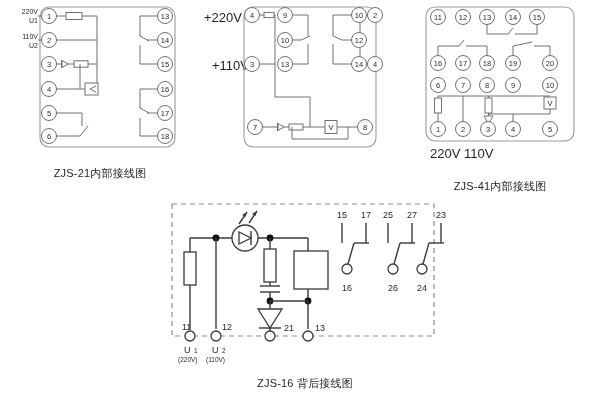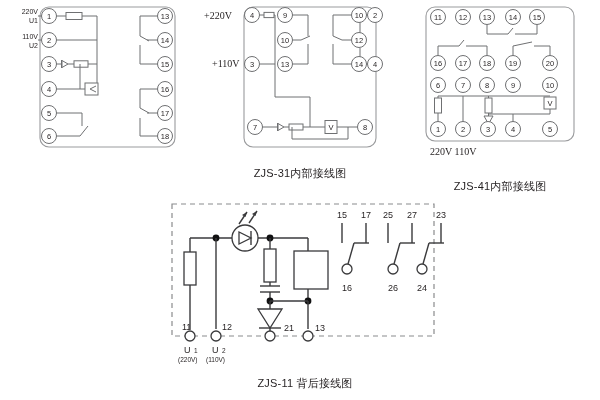--- a/index.html
+++ b/index.html
@@ -13,21 +13,21 @@
   .caption{
     position:absolute;text-align:center;font-size:11px;color:#231f20;
     white-space:nowrap;letter-spacing:.2px;
   }
   .sidelabel{
     position:absolute;font-size:7px;line-height:8.5px;color:#231f20;
     text-align:center;white-space:nowrap;
   }
   .sidelabel.left{text-align:right;}
   .voltrow{
-    position:absolute;font-size:10px;color:#231f20;white-space:nowrap;font-family:Liberation Serif, serif;
+    position:absolute;font-size:13px;color:#231f20;white-space:nowrap;
   }
   svg{display:block;overflow:visible;}
   .term{font-size:7.5px;fill:#231f20;text-anchor:middle;dominant-baseline:central;font-family:"Liberation Sans",sans-serif;}
   .pin{font-size:9px;fill:#231f20;text-anchor:middle;dominant-baseline:central;font-family:"Liberation Sans",sans-serif;}
   .sub{font-size:6.5px;fill:#231f20;text-anchor:middle;font-family:"Liberation Sans",sans-serif;}
   .wire{stroke:#6f7072;stroke-width:1;fill:none;}
   .wire-dark{stroke:#3a3a3c;stroke-width:1.4;fill:none;}
   .circle-t{stroke:#6f7072;stroke-width:1;fill:#ffffff;}
   .box-outline{stroke:#9a9b9d;stroke-width:1.1;fill:none;}
   .comp{stroke:#6f7072;stroke-width:1;fill:#ffffff;}
@@ -119,20 +119,21 @@
           <text class="term" x="165" y="64">15</text>
         <circle class="circle-t" cx="165" cy="89" r="7.5"></circle>
           <text class="term" x="165" y="89">16</text>
         <circle class="circle-t" cx="165" cy="113" r="7.5"></circle>
           <text class="term" x="165" y="113">17</text>
         <circle class="circle-t" cx="165" cy="136" r="7.5"></circle>
           <text class="term" x="165" y="136">18</text>
       </g>
     </svg>
 
+    <div class="caption" style="left:0px;top:166px;width:200px;">ZJS-21内部接线图</div>
   </div>
 
   <div class="panel" style="left:200px;top:0px;width:200px;height:190px;">
 
     <div class="voltrow" style="left:4px;top:10px;">+220V</div>
     <div class="voltrow" style="left:12px;top:58px;">+110V</div>
 
     <svg width="200" height="165" style="position:absolute;left:0;top:0;">
       <rect class="box-outline" x="44" y="7" width="132" height="140" rx="9" ry="9"></rect>
 
@@ -202,21 +203,20 @@
         <text class="term" x="159" y="64">14</text>
       <circle class="circle-t" cx="175" cy="64" r="7.5"></circle>
         <text class="term" x="175" y="64">4</text>
 
       <circle class="circle-t" cx="55" cy="127" r="7.5"></circle>
         <text class="term" x="55" y="127">7</text>
       <circle class="circle-t" cx="165" cy="127" r="7.5"></circle>
         <text class="term" x="165" y="127">8</text>
     </svg>
 
-    <div class="caption" style="left:0px;top:166px;width:200px;">ZJS-31内部接线图</div>
   </div>
 
   <div class="panel" style="left:400px;top:0px;width:200px;height:190px;">
 
     <svg width="200" height="160" style="position:absolute;left:0;top:0;">
       <rect class="box-outline" x="26" y="7" width="148" height="134" rx="9" ry="9"></rect>
 
       <line class="wire" x1="87" y1="24" x2="87" y2="34"></line>
       <line class="wire" x1="87" y1="34" x2="108" y2="34"></line>
       <line class="wire" x1="108" y1="34" x2="113" y2="28"></line>
@@ -389,16 +389,16 @@
 
       <text class="pin" x="24" y="154" style="text-anchor:start">U</text>
       <text class="sub" x="34" y="157" style="text-anchor:start">1</text>
       <text class="sub" x="18" y="166" style="text-anchor:start">(220V)</text>
 
       <text class="pin" x="52" y="154" style="text-anchor:start">U</text>
       <text class="sub" x="62" y="157" style="text-anchor:start">2</text>
       <text class="sub" x="46" y="166" style="text-anchor:start">(110V)</text>
     </svg>
 
-    <div class="caption" style="left:0px;top:180px;width:290px;font-size:11px;">ZJS-11 背后接线图</div>
+    <div class="caption" style="left:0px;top:180px;width:290px;font-size:11px;">ZJS-16 背后接线图</div>
   </div>
 
 </div>
 
 </body></html>

